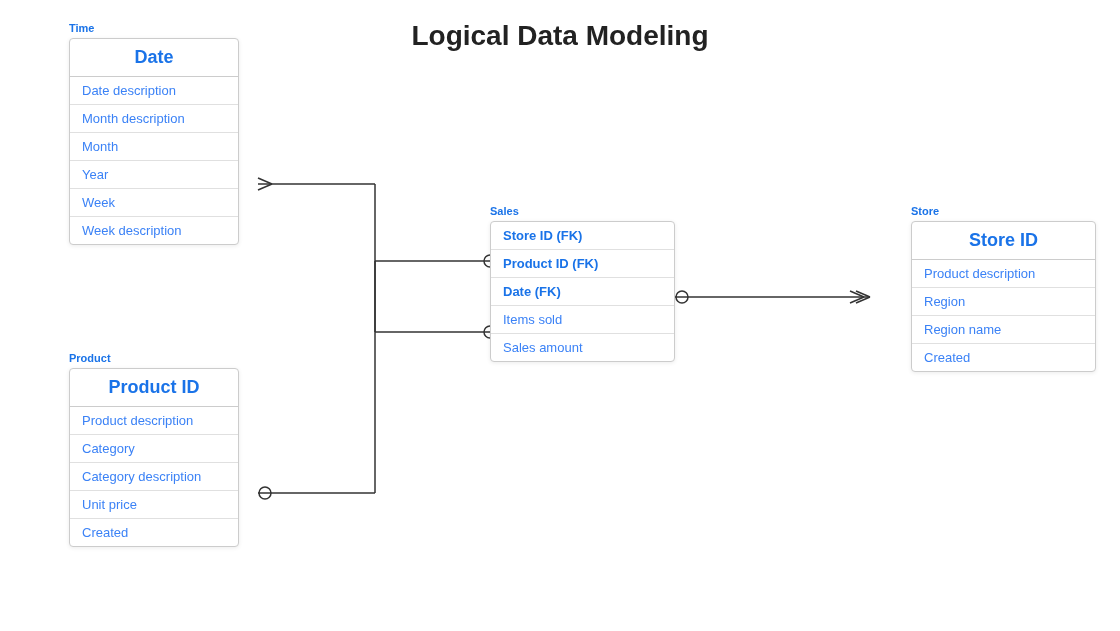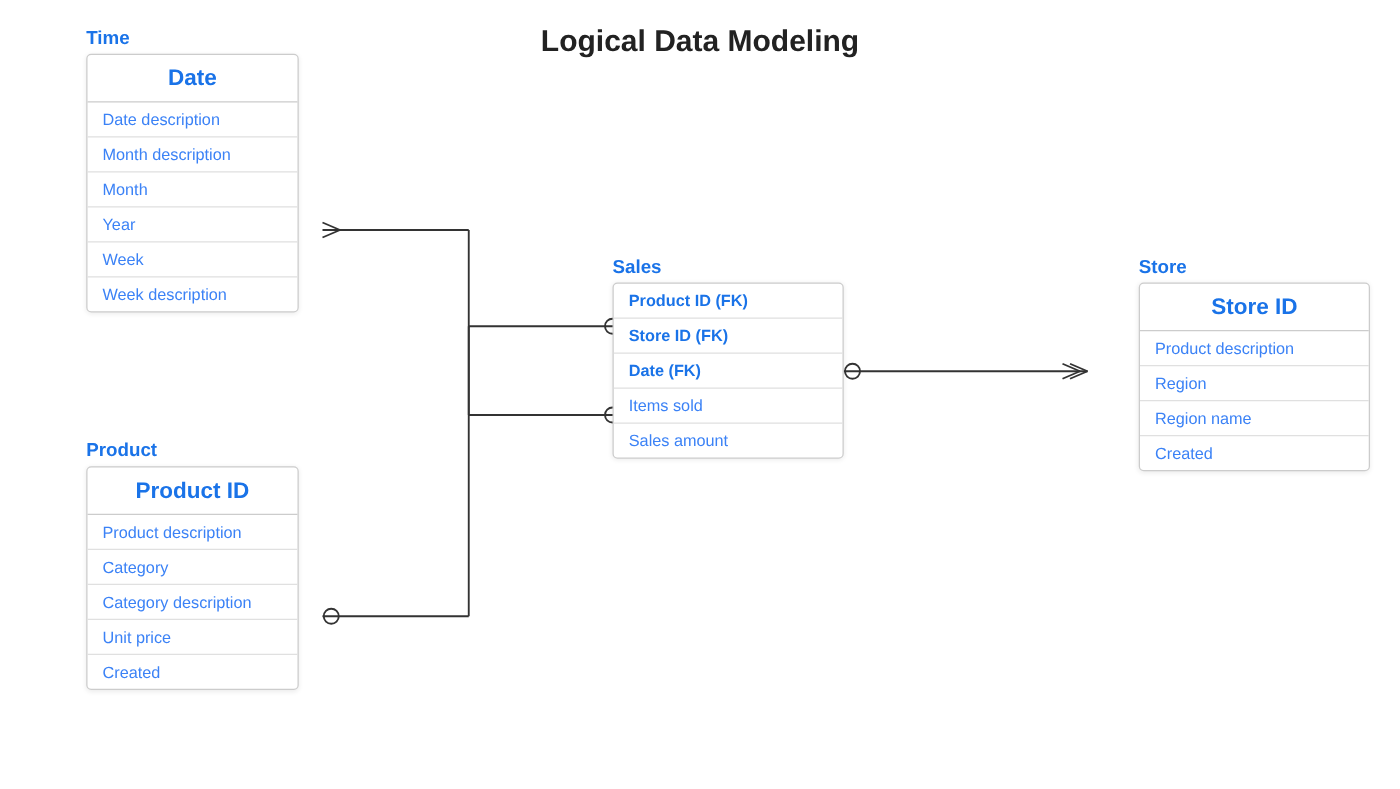--- a/index.html
+++ b/index.html
@@ -6,33 +6,33 @@
     body {
       font-family: 'Segoe UI', Arial, sans-serif;
       background: #fff;
       width: 1120px;
       height: 631px;
       overflow: hidden;
       position: relative;
     }
     h1 {
       text-align: center;
-      font-size: 24px;
+      font-size: 28px;
       font-weight: 600;
       color: #222;
       padding-top: 20px;
       position: absolute;
       width: 100%;
       top: 0;
     }
     .entity-group {
       position: absolute;
     }
     .entity-group-label {
-      font-size: 15px;
+      font-size: 11px;
       font-weight: 700;
       color: #1a73e8;
       margin-bottom: 4px;
     }
     .entity-box {
       background: #fff;
       border: 1.5px solid #ccc;
       border-radius: 4px;
       min-width: 170px;
       box-shadow: 0 1px 4px rgba(0,0,0,0.08);
@@ -121,22 +121,22 @@
     <div class="entity-row">Category</div>
     <div class="entity-row">Category description</div>
     <div class="entity-row">Unit price</div>
     <div class="entity-row">Created</div>
   </div>
 </div>
 
 <div class="entity-group" style="left:490px; top:205px;">
   <div class="entity-group-label">Sales</div>
   <div class="entity-box" style="min-width:185px;">
+    <div class="entity-row fk">Store ID (FK)</div>
     <div class="entity-row fk">Product ID (FK)</div>
-    <div class="entity-row fk">Store ID (FK)</div>
     <div class="entity-row fk">Date (FK)</div>
     <div class="entity-row">Items sold</div>
     <div class="entity-row">Sales amount</div>
   </div>
 </div>
 
 <div class="entity-group" style="left:911px; top:205px;">
   <div class="entity-group-label">Store</div>
   <div class="entity-box" style="min-width:185px;">
     <div class="entity-header">Store ID</div>

